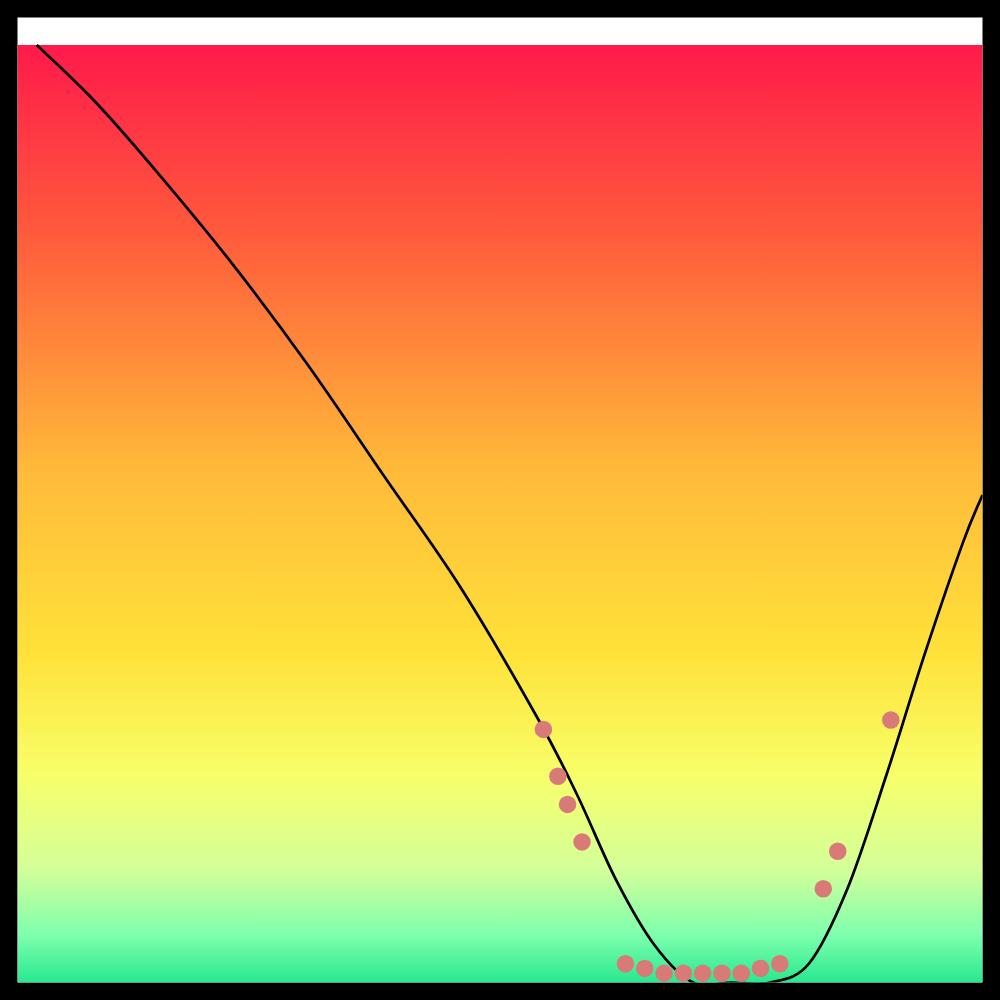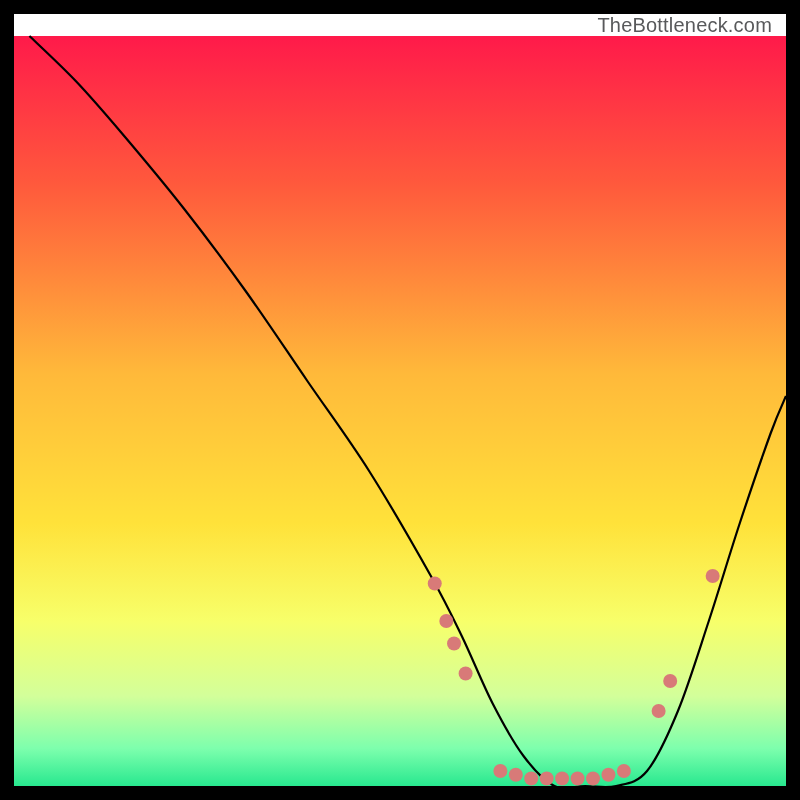--- a/index.html
+++ b/index.html
@@ -29,21 +29,20 @@
     letter-spacing: 0.2px;
   }
   svg {
     display: block;
   }
 </style>
 </head>
 <body>
 
 <div class="frame">
-  <div class="watermark">TheBottleneck.com</div>
   <svg id="chart-svg" width="772" height="772" viewBox="0 0 772 772">
     <defs>
       <linearGradient id="bg-grad" x1="0" y1="0" x2="0" y2="1">
           <stop offset="0%" stop-color="#ff1a4a"></stop>
           <stop offset="20%" stop-color="#ff5a3c"></stop>
           <stop offset="45%" stop-color="#ffb93a"></stop>
           <stop offset="65%" stop-color="#ffe23a"></stop>
           <stop offset="78%" stop-color="#f7ff6a"></stop>
           <stop offset="88%" stop-color="#d3ff9a"></stop>
           <stop offset="95%" stop-color="#7dffad"></stop>

